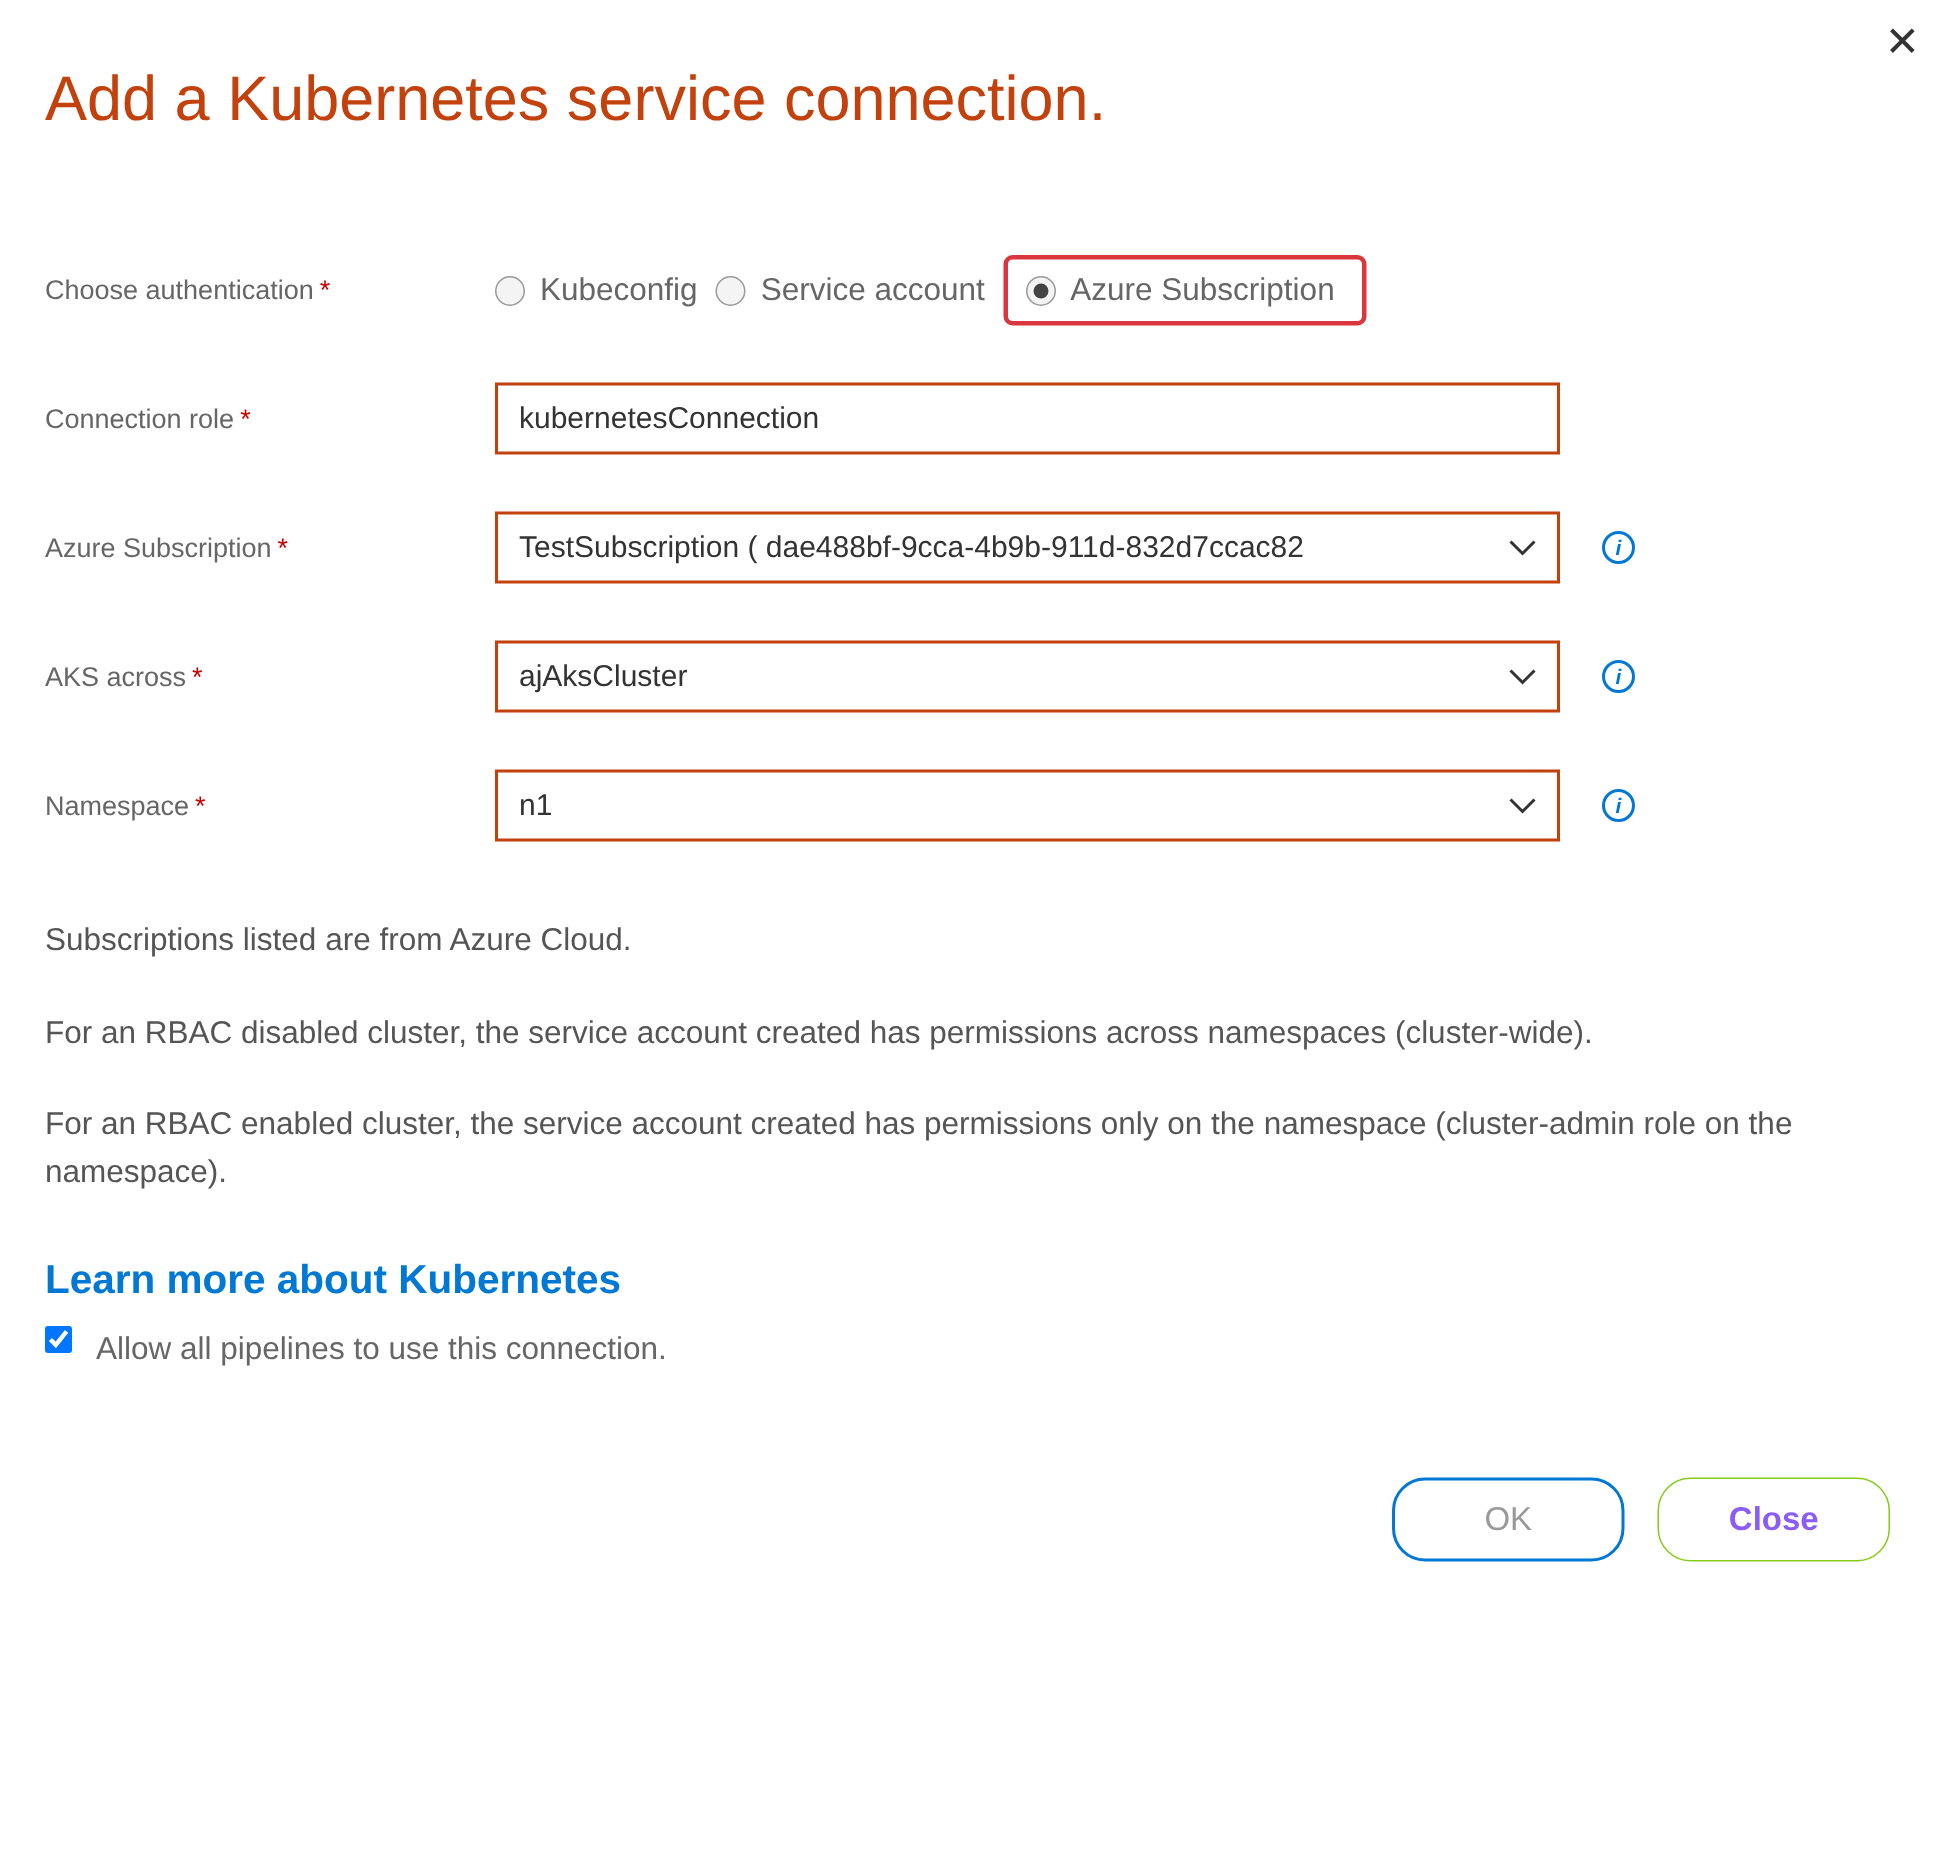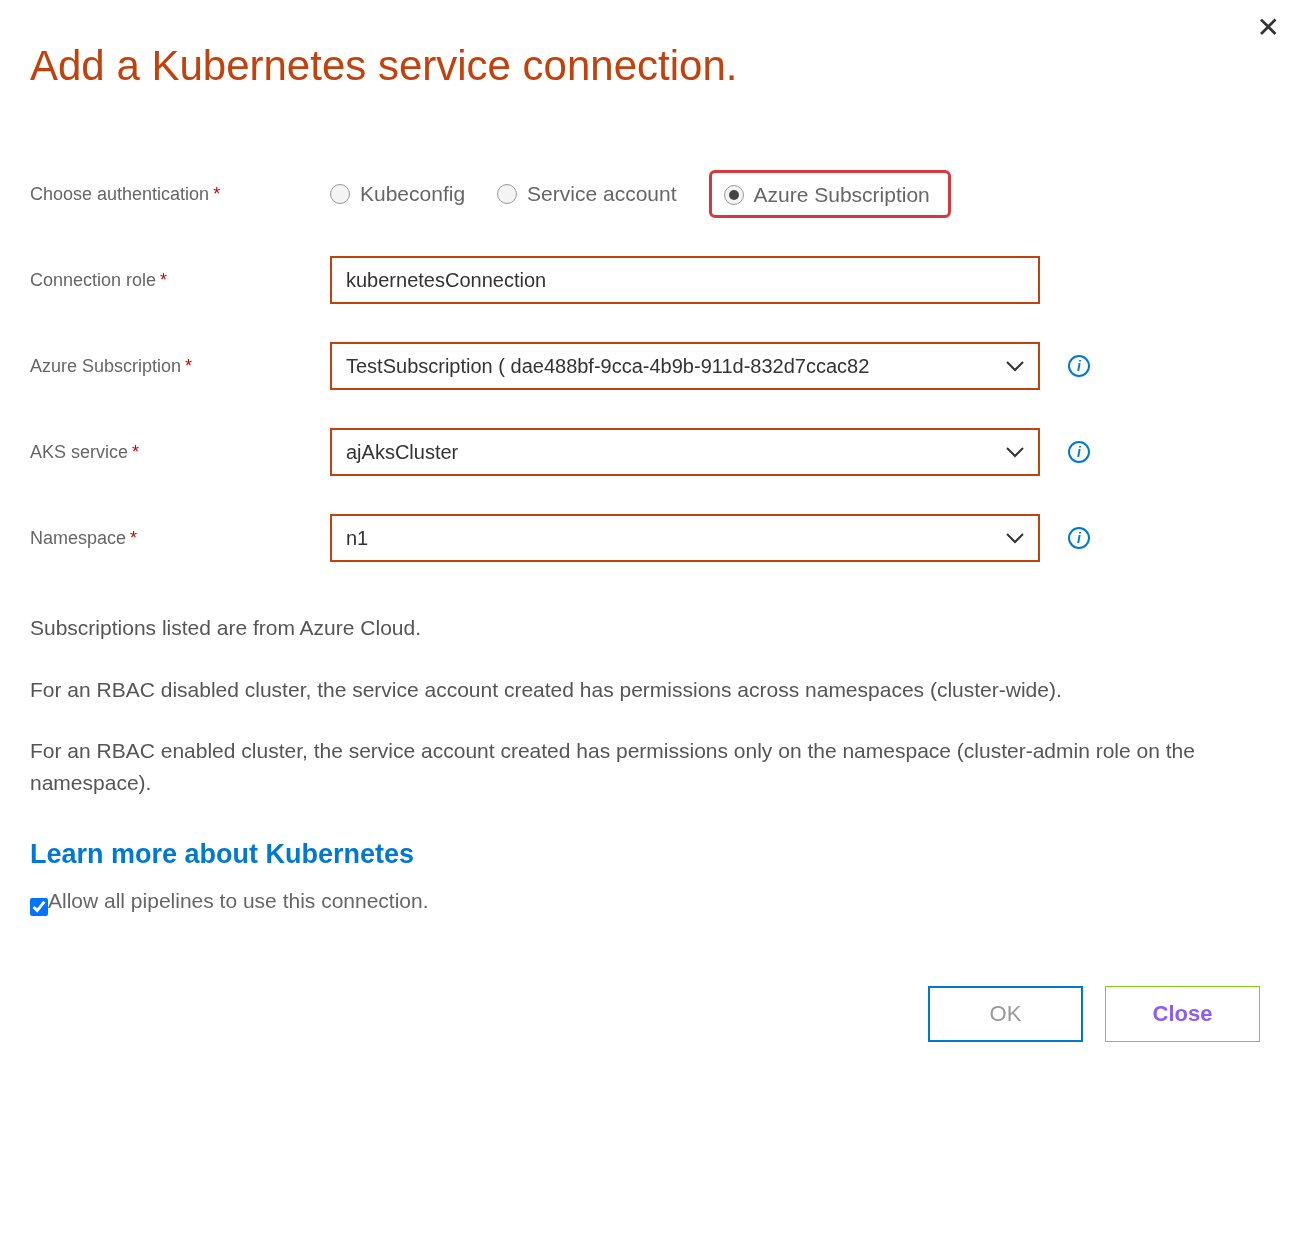--- a/index.html
+++ b/index.html
@@ -35,21 +35,21 @@
     .form-label {
       width: 300px;
       flex-shrink: 0;
       font-size: 18px;
       color: #666;
     }
     .req { color: #c00; margin-left: 4px; }
     .radio-group {
       display: flex;
       align-items: center;
-      gap: 32px;
+      gap: 12px;
       font-size: 21px;
       color: #666;
     }
     .radio {
       display: inline-flex;
       align-items: center;
       gap: 10px;
       cursor: pointer;
     }
     .radio-circle {
@@ -131,22 +131,22 @@
     .learn-link {
       color: #0078d4;
       font-weight: 700;
       font-size: 27px;
       text-decoration: none;
       display: inline-block;
       margin-top: 6px;
     }
     .checkbox-row {
       display: flex;
-      align-items: flex-end;
-      gap: 0;
+      align-items: flex-start;
+      gap: 16px;
       font-size: 21px;
       color: #666;
       margin-top: 10px;
     }
     .checkbox-row input[type="checkbox"] {
       width: 18px; height: 18px;
     }
     .button-row {
       display: flex;
       justify-content: flex-end;
@@ -156,20 +156,21 @@
     }
     .btn {
       min-width: 155px;
       height: 56px;
       font-size: 22px;
       display: inline-flex;
       align-items: center;
       justify-content: center;
       cursor: pointer;
       background: #fff;
+      border-radius: 22px;
     }
     .btn-ok {
       border: 2px solid #0078d4;
       color: #999;
       font-weight: 400;
     }
     .btn-close {
       border: 1px solid #84cc16;
       color: #8b5cf6;
       font-weight: 600;
@@ -225,21 +226,21 @@
       <svg class="chevron" width="18" height="12" viewBox="0 0 18 12">
           <path d="M1 2 L9 10 L17 2" fill="none" stroke="#333" stroke-width="2"></path>
         </svg>
     </div>
     <span class="info-icon">i</span>
   </div>
 </div>
 
 <div class="form-row">
   <div class="form-label">
-    <span>AKS service</span><span class="req">*</span>
+    <span>AKS across</span><span class="req">*</span>
   </div>
   <div class="field-wrap">
     <div class="select-box">
       <span class="select-text">ajAksCluster</span>
       <svg class="chevron" width="18" height="12" viewBox="0 0 18 12">
           <path d="M1 2 L9 10 L17 2" fill="none" stroke="#333" stroke-width="2"></path>
         </svg>
     </div>
     <span class="info-icon">i</span>
   </div>

